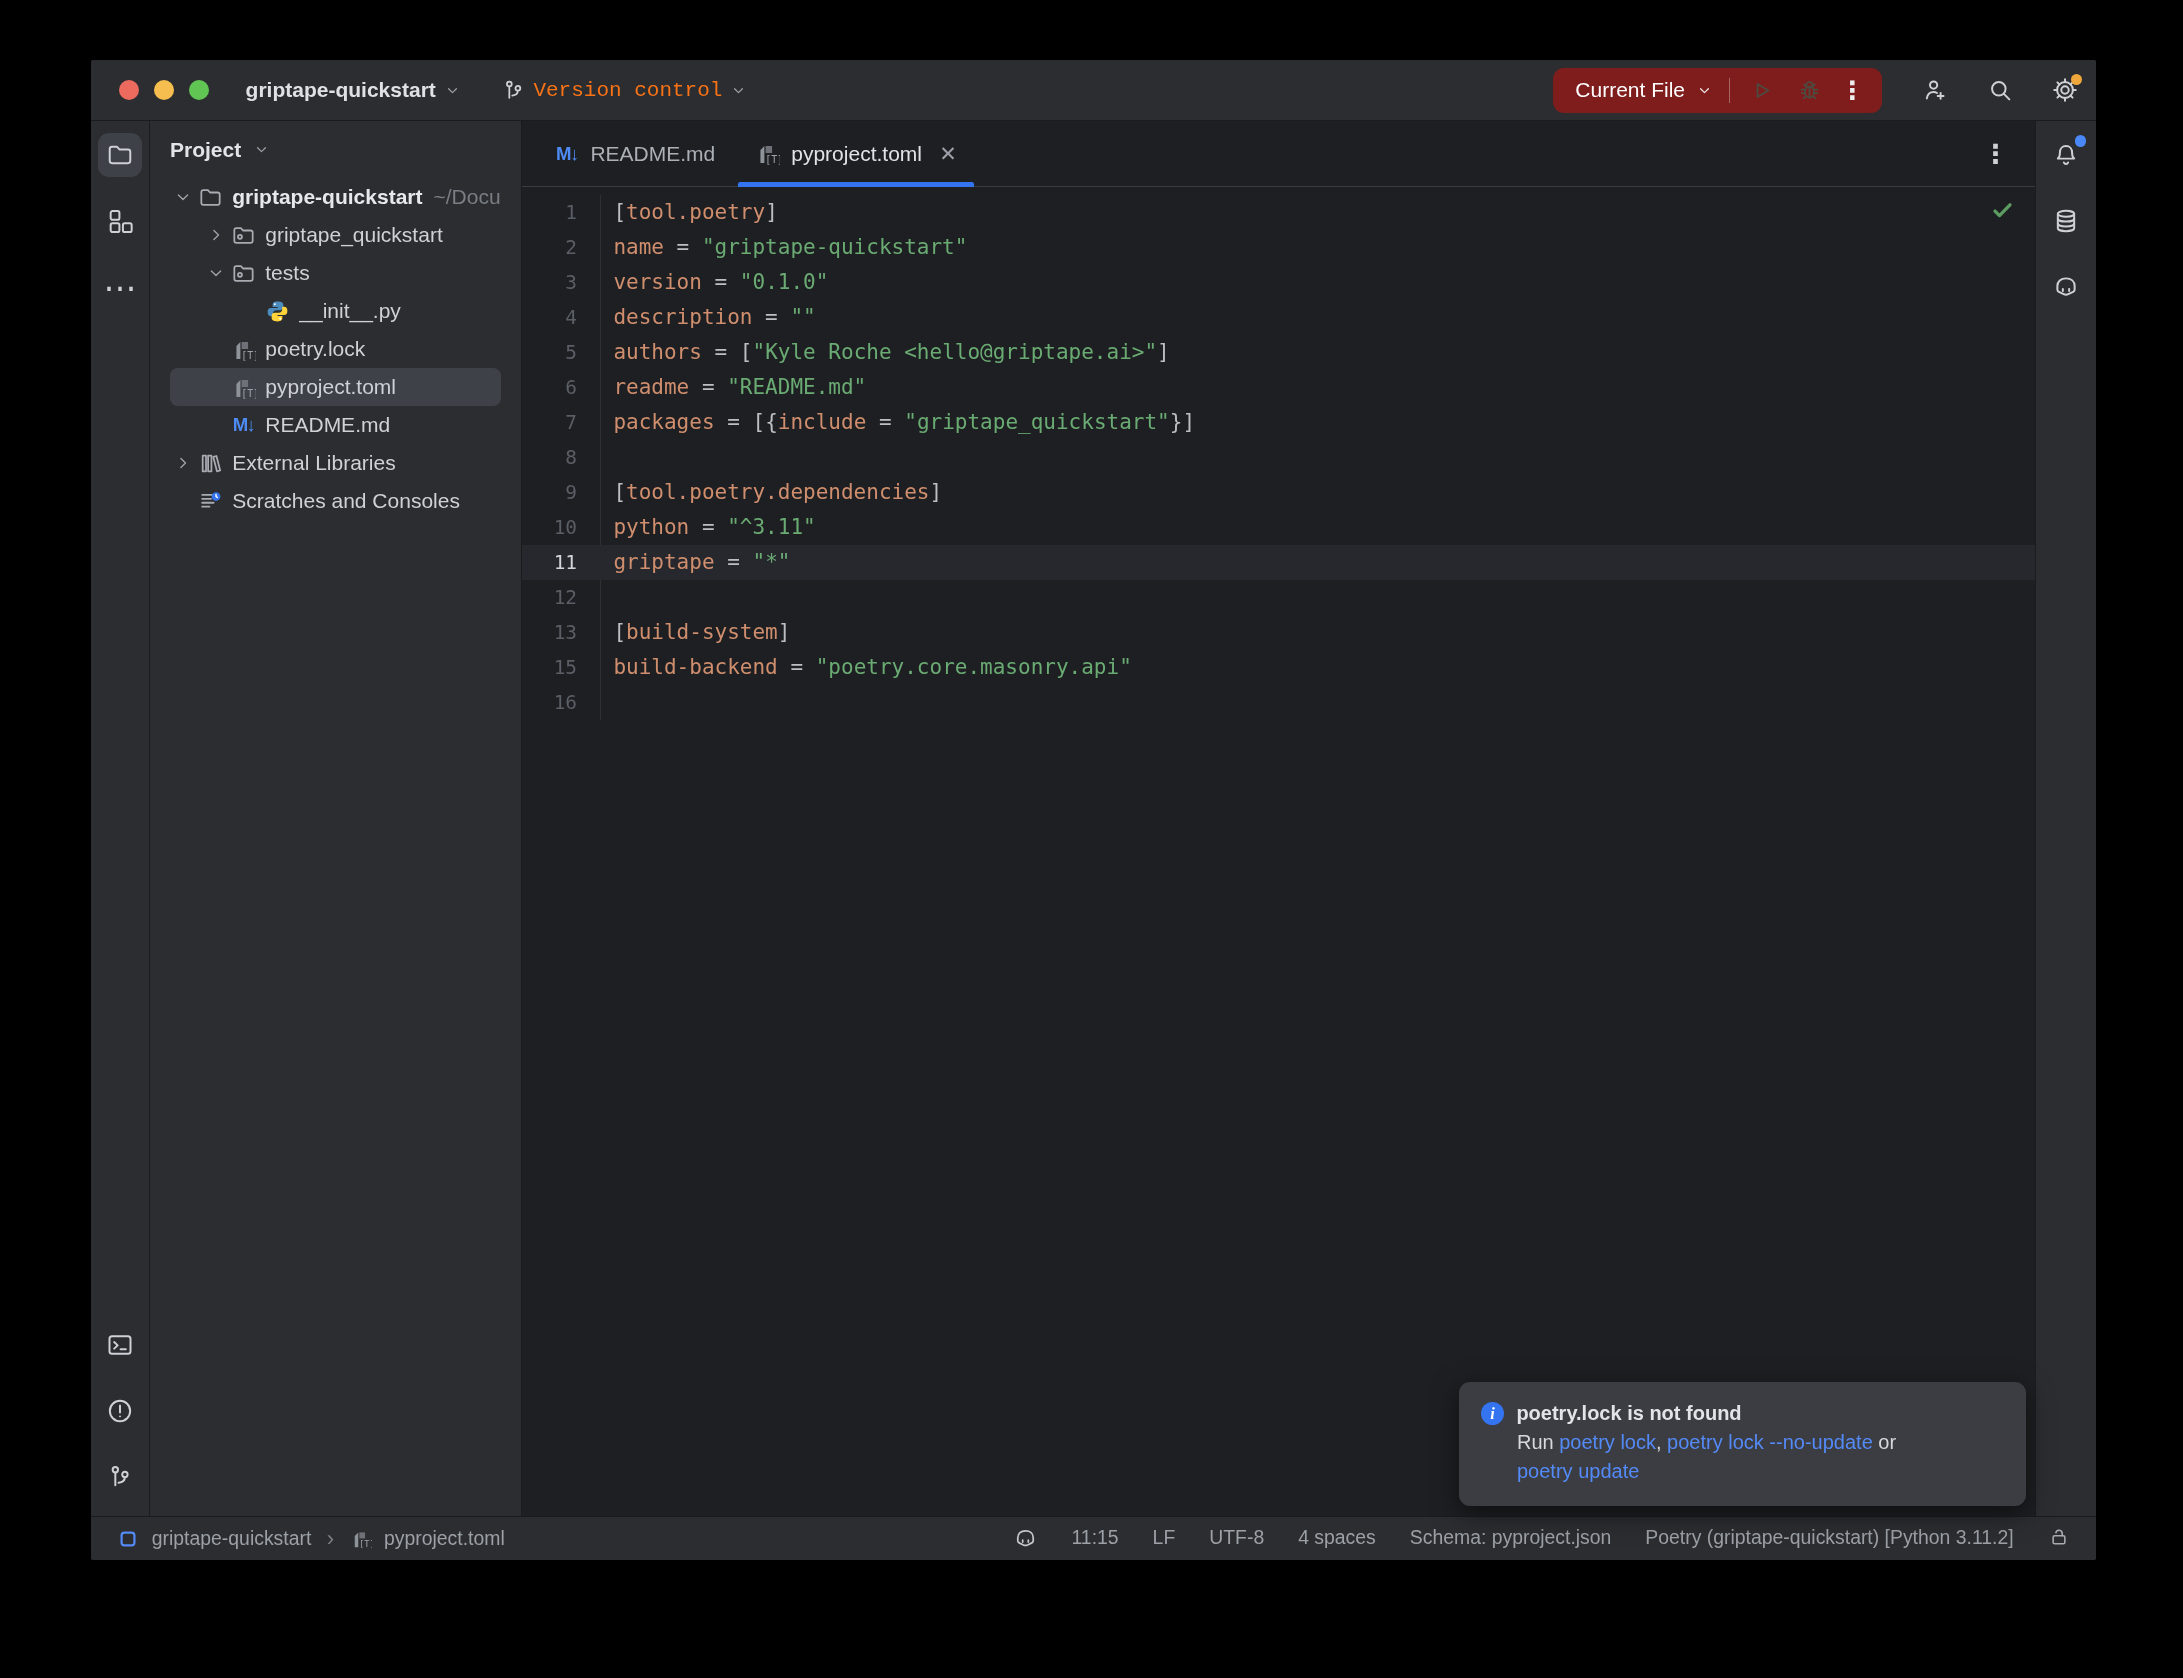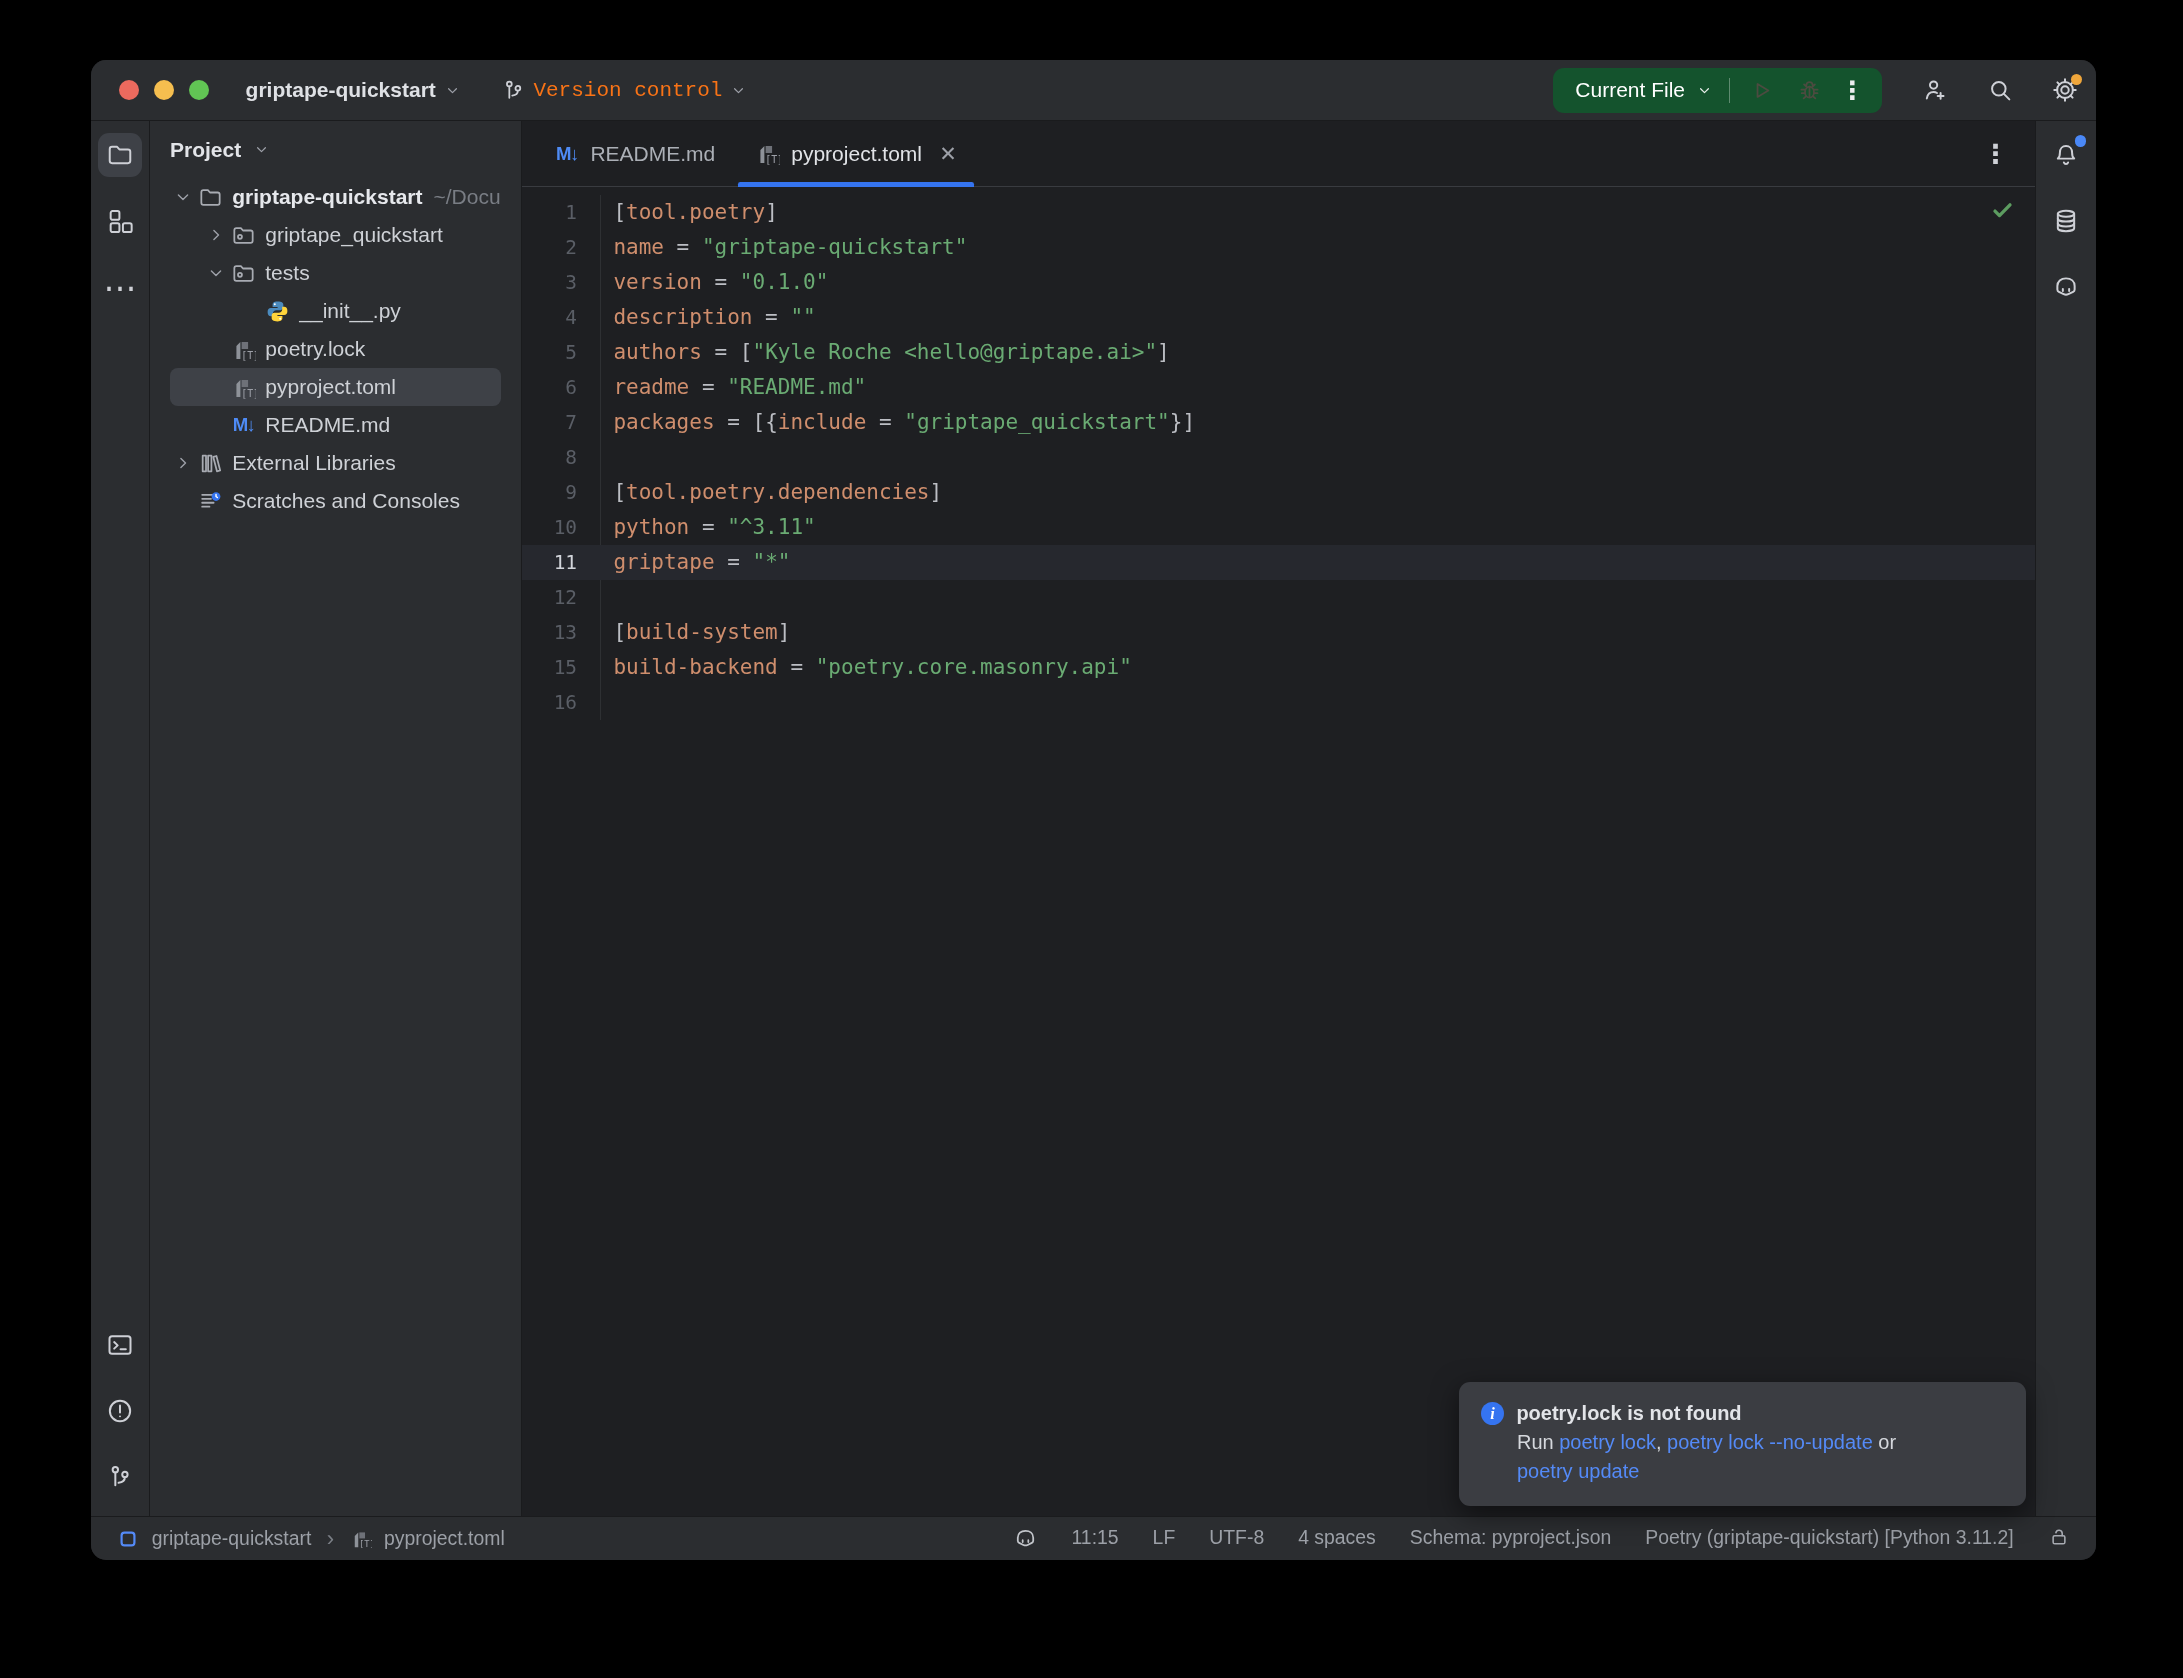--- a/index.html
+++ b/index.html
@@ -1,35 +1,35 @@
 <!DOCTYPE html>
 <html style="font-size:12.4px"><head>
 <meta charset="utf-8">
 <style>
   * { box-sizing: border-box; margin: 0; padding: 0; }
   html,body { width: 2183px; height: 1678px; background:#000; font-family:"Liberation Sans","DejaVu Sans",sans-serif; overflow:hidden; }
 
   .window { position:absolute; left:91px; top:60px; width:2005px; height:1500px;
-    background:#1e1f22; border-radius:15px; overflow:hidden; display:flex; flex-direction:column; }
+    background:#1e1f22; border-radius:2px; overflow:hidden; display:flex; flex-direction:column; }
 
   
   .titlebar { height:61px; flex:0 0 auto; background:#2b2d30; display:flex; align-items:center;
     border-bottom:0.8px solid #1a1b1d; padding-right:14px; }
   .traffic { display:flex; gap:14.8px; padding-left:28px; }
   .light { width:20px; height:20px; border-radius:50%; }
   .light.red{background:#EC6A5E}.light.yellow{background:#F5BE4F}.light.green{background:#61C554}
   .tb-group { display:flex; align-items:center; gap:7.8px; color:#DFE1E5; font-size:21px; cursor:default; }
   .tb-project { margin-left:37px; font-weight:600; }
   .tb-vcs { margin-left:40px; font-weight:400; color:#f97316;font-family:Liberation Mono, monospace; }
   .ico { display:inline-flex; align-items:center; justify-content:center; }
   .ico svg { width:100%; height:100%; }
   .chev { width:17px; height:17px; color:#9DA0A8; }
   .tb-ico32 { width:25px; height:25px; color:#CED0D6; }
   .tb-right { margin-left:auto; display:flex; align-items:center; gap:39px; }
-  .run-widget { background:#14532d; border-radius:11px; height:45px; display:flex; align-items:center; padding:0 11px 0 22px; }
+  .run-widget { background:#7f1d1d; border-radius:11px; height:45px; display:flex; align-items:center; padding:0 11px 0 22px; }
   .rw-label { color:#fff; font-size:21px; margin-right:11px; }
   .rw-chev { width:17px; height:17px; color:rgba(255,255,255,.9); }
   .rw-divider { width:1.6px; height:25px; background:rgba(255,255,255,.32); margin:0 7.8px 0 15.5px; }
   .rw-btn { width:48px; height:31px; color:#4c4b40; }
   .rw-btn svg { width:25px; height:25px; }
   .rw-kebab { color:#ECEDEF; font-size:25px; width:37px; text-align:center; font-weight:700; }
   .tb-icons { display:flex; align-items:center; gap:37px; padding-right:3.1px; }
   .tb-icons .ico { width:28px; height:28px; color:#CED0D6; position:relative; }
   .badge-dot::after { content:""; position:absolute; top:-2.3px; right:-3.1px; width:11px; height:11px;
     border-radius:50%; background:#EFA63B; }

